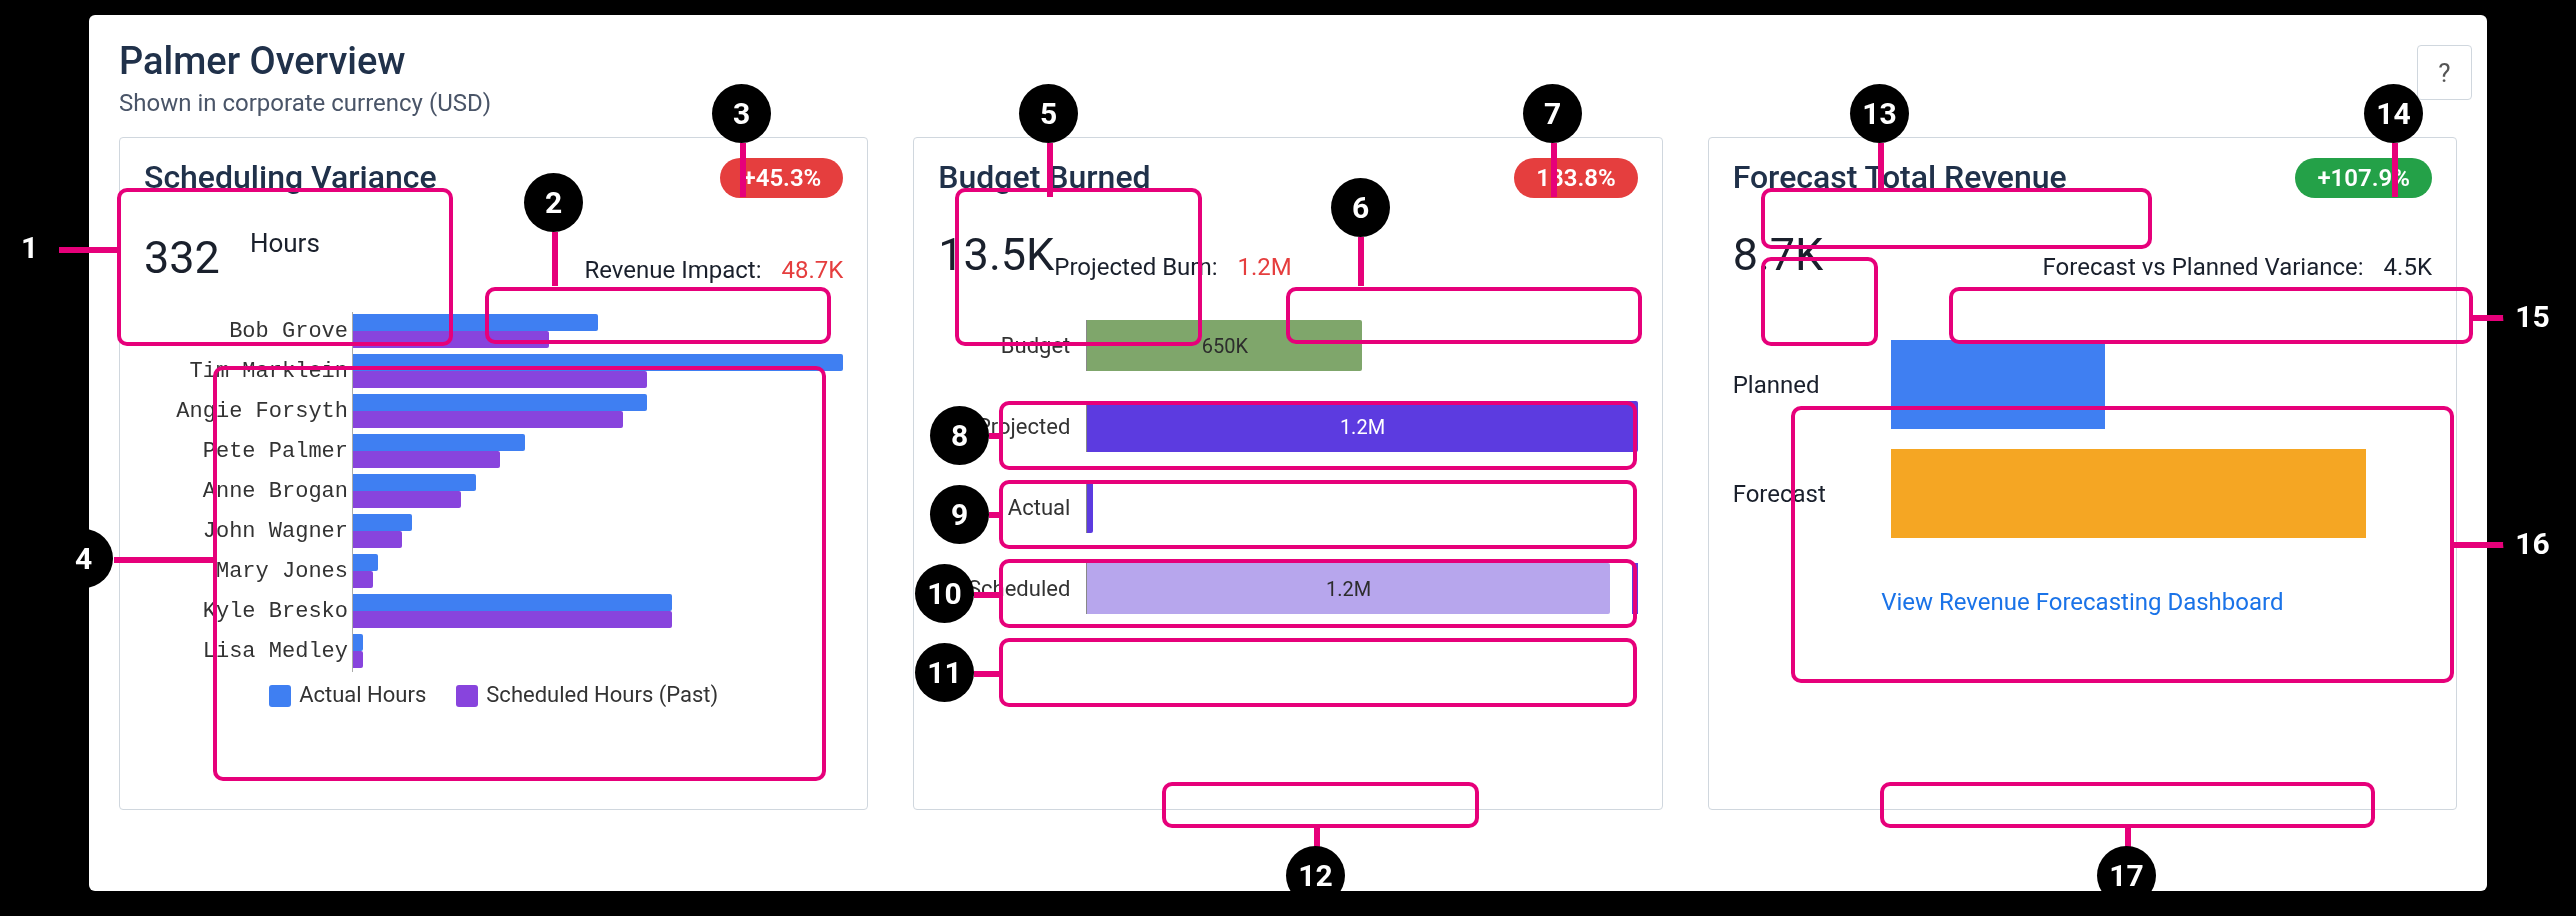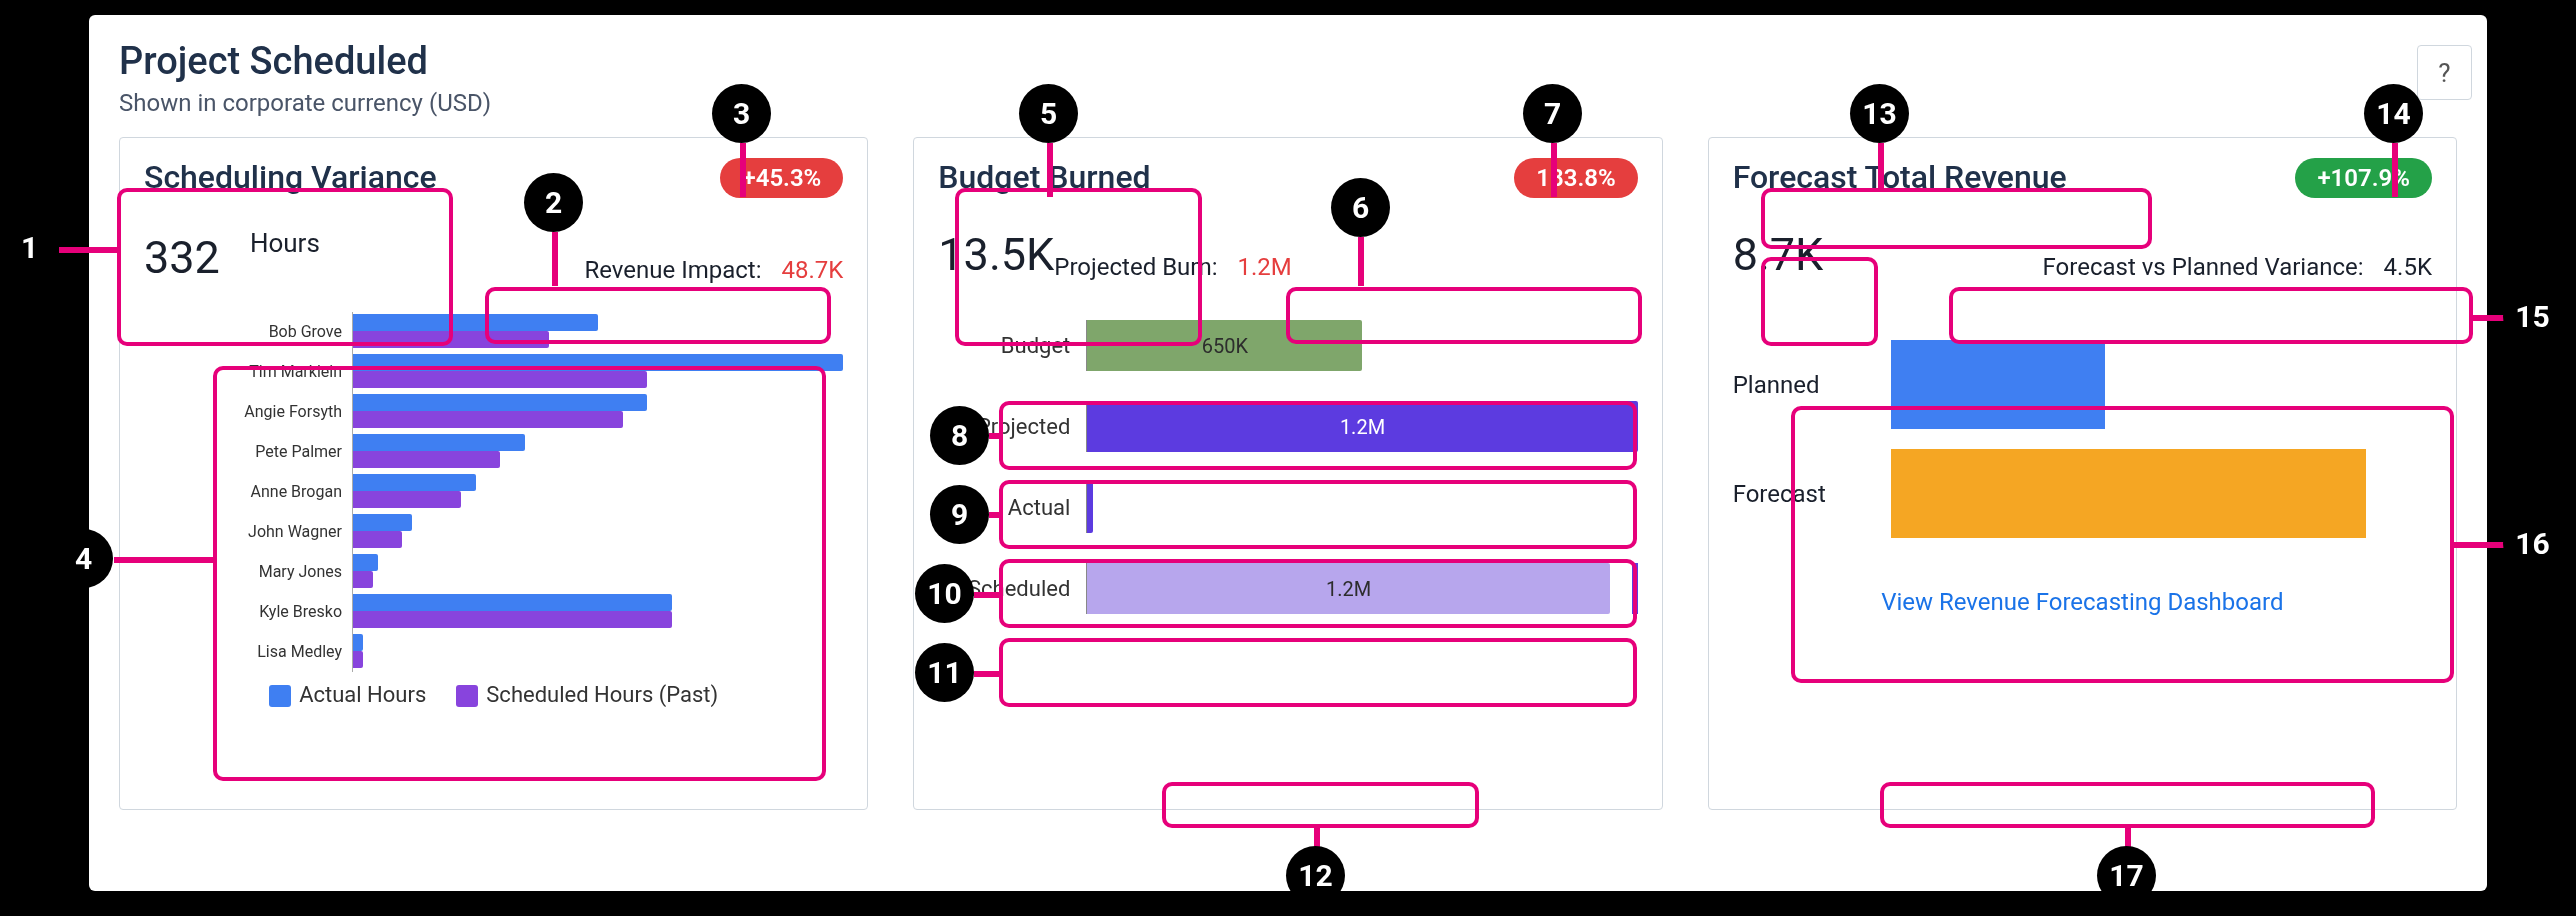--- a/index.html
+++ b/index.html
@@ -141,24 +141,25 @@
     margin-top: 28px;
   }
   .sv-row {
     display: flex;
     align-items: flex-start;
     height: 40px;
   }
   .sv-name {
     width: 208px;
     text-align: right;
-    padding-right: 10px;
-    font-size: 16px;
+    padding-right: 4px;
+    font-size: 22px;
     color: #333;
     line-height: 40px;
+    font-family: Liberation Mono, monospace;
   }
   .sv-bars {
     flex: 1;
     position: relative;
     border-left: 1px solid #aaa;
     height: 100%;
   }
   .sv-bar {
     height: 17px;
     border-radius: 0 2px 2px 0;
@@ -262,21 +263,21 @@
 </style>
 </head>
 <body>
 
 <div class="white-panel">
 
   <div class="help-btn">
     <span>?</span>
   </div>
 
-  <h1 class="title">Project Scheduled</h1>
+  <h1 class="title">Palmer Overview</h1>
   <div class="subtitle">Shown in corporate currency (USD)</div>
 
   <div class="cards">
 
     <div class="card">
       <div class="card-head">
         <div class="card-title">Scheduling Variance</div>
         <div class="badge red">+45.3%</div>
       </div>
       <div style="display:flex; justify-content:space-between; align-items:flex-end;">

